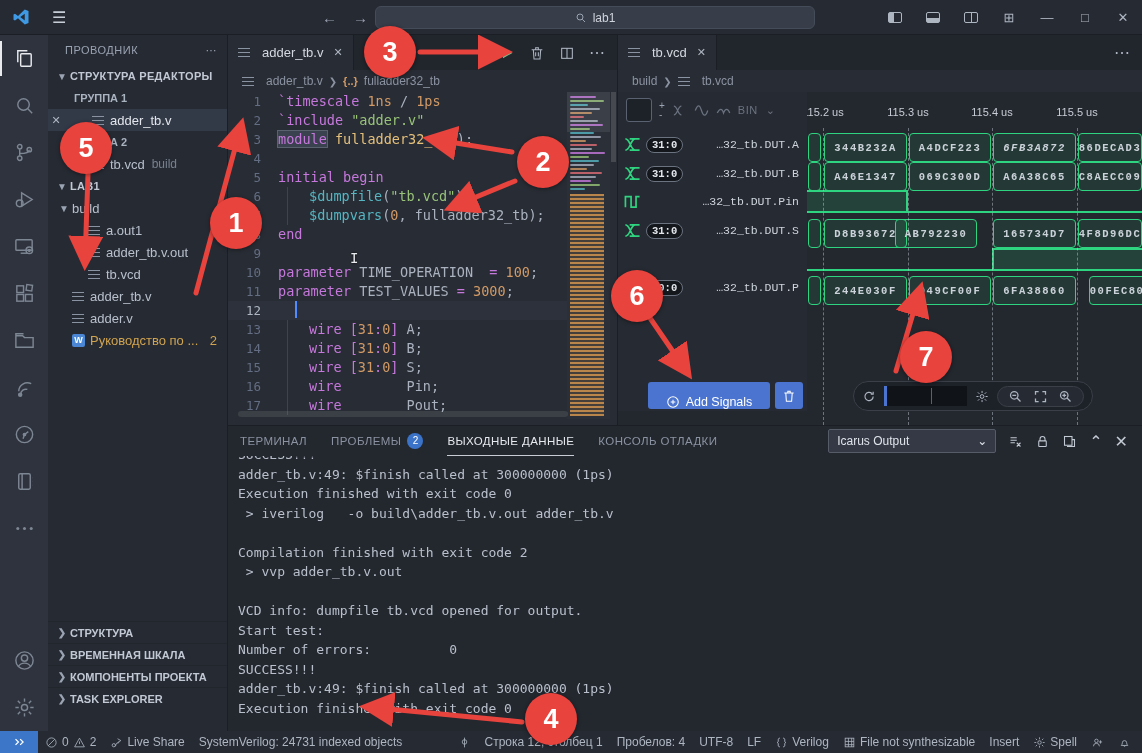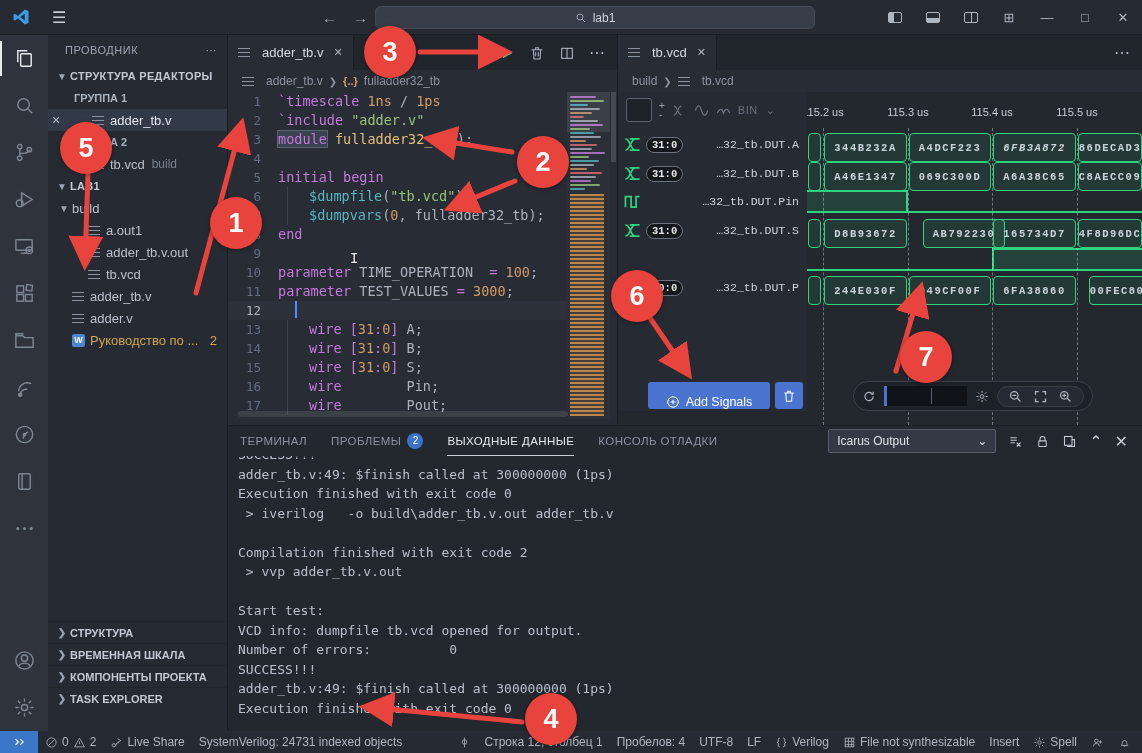--- a/index.html
+++ b/index.html
@@ -571,21 +571,21 @@
             <div class="wcell" style="left: 186px; width: 83px;">A6A38C65</div>
             <div class="wcell" style="left: 271px; width: 64px;">C8AECC09</div>
           </div>
           <div class="wrow" style="top: 62px;">
             <div class="pseg hi fall" style="left: 0px; width: 101px;"></div>
             <div class="pseg lo" style="left: 101px; width: 235px;"></div>
           </div>
           <div class="wrow" style="top: 91px;">
             <div class="wcell" style="left: 1px; width: 13px;"></div>
             <div class="wcell" style="left: 17px; width: 83px;">D8B93672</div>
-            <div class="wcell" style="left: 116px; width: 82px;">AB792230</div>
+            <div class="wcell" style="left: 88px; width: 82px;">AB792230</div>
             <div class="wcell" style="left: 186px; width: 83px;">165734D7</div>
             <div class="wcell" style="left: 271px; width: 64px;">4F8D96DC</div>
           </div>
           <div class="wrow" style="top: 120px;">
             <div class="pseg lo" style="left: 0px; width: 185px;"></div>
             <div class="pseg hi rise" style="left: 185px; width: 151px;"></div>
           </div>
           <div class="wrow" style="top: 148px;">
             <div class="wcell" style="left: 1px; width: 13px;"></div>
             <div class="wcell" style="left: 17px; width: 83px;">244E030F</div>
@@ -665,22 +665,22 @@
     </div>
     <div id="terminal">
         <div class="tl">SUCCESS!!!</div>
         <div class="tl">adder_tb.v:49: $finish called at 300000000 (1ps)</div>
         <div class="tl">Execution finished with exit code 0</div>
         <div class="tl"> &gt; iverilog   -o build\adder_tb.v.out adder_tb.v</div>
         <div class="tl"> </div>
         <div class="tl">Compilation finished with exit code 2</div>
         <div class="tl"> &gt; vvp adder_tb.v.out</div>
         <div class="tl"> </div>
+        <div class="tl">VCD info: dumpfile tb.vcd opened for output.</div>
         <div class="tl">Start test: </div>
-        <div class="tl">VCD info: dumpfile tb.vcd opened for output.</div>
         <div class="tl">Number of errors:          0</div>
         <div class="tl">SUCCESS!!!</div>
         <div class="tl">adder_tb.v:49: $finish called at 300000000 (1ps)</div>
         <div class="tl">Execution finished with exit code 0</div>
       </div>
   </div>
 
   <div class="abs" id="statusbar">
     <div id="sb-left">
         <div id="remote-btn">

